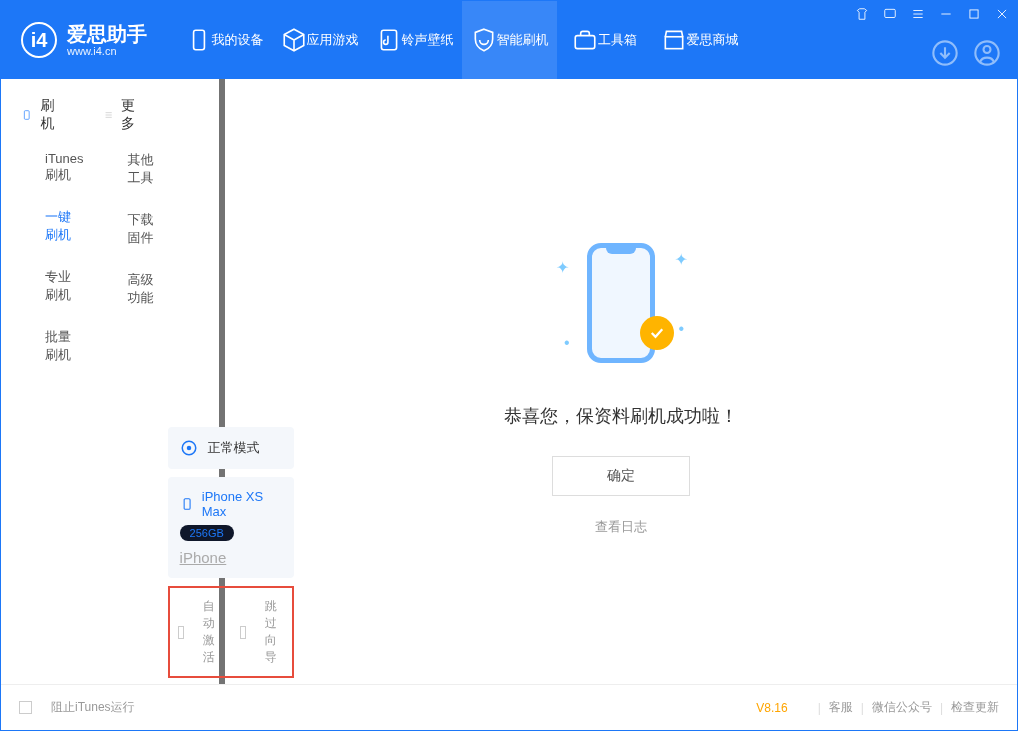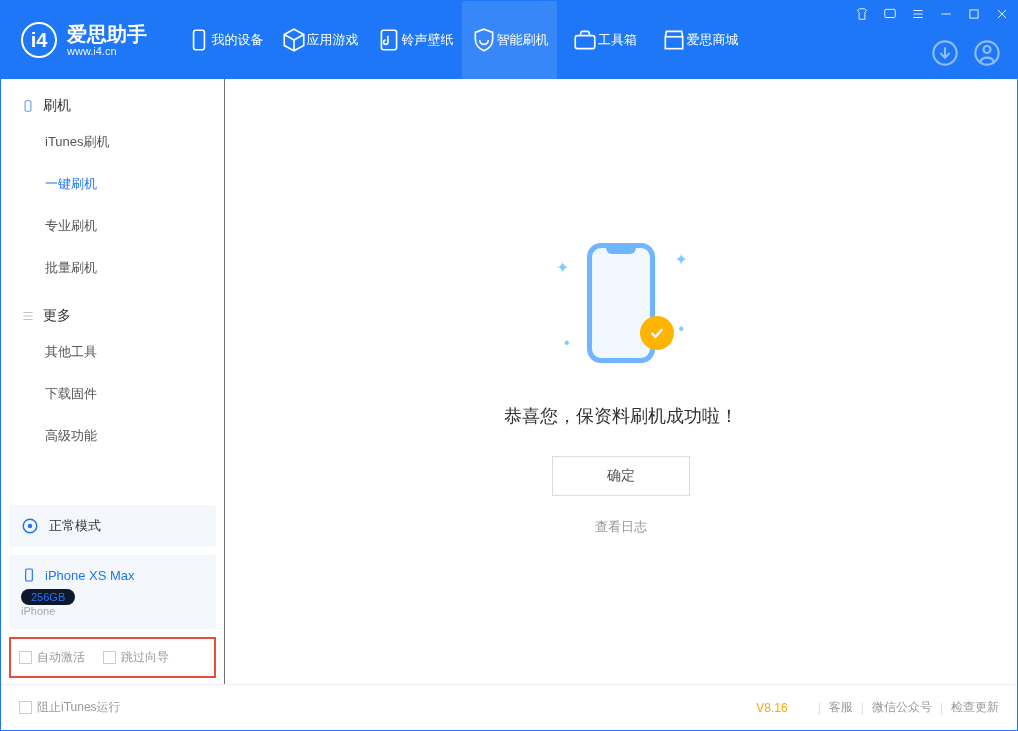--- a/index.html
+++ b/index.html
@@ -12,37 +12,37 @@
 .tabs { display: flex; height: 100%; margin-left: 10px; }
 .tab { width: 95px; display: flex; flex-direction: row; align-items: center; justify-content: center; cursor: pointer; font-size: 13px; gap: 0; }
 .tab.active { background: rgba(255,255,255,0.12); }
 .tab-icon { width: 26px; height: 26px; display: flex; align-items: center; justify-content: center; }
 .tab-icon svg { width: 26px; height: 26px; fill: none; stroke: #fff; stroke-width: 1.5; }
 .window-controls { position: absolute; right: 8px; top: 6px; display: flex; gap: 14px; align-items: center; }
 .window-controls svg { width: 14px; height: 14px; stroke: #fff; stroke-width: 1.5; fill: none; cursor: pointer; }
 .header-right { position: absolute; right: 16px; bottom: 12px; display: flex; gap: 14px; }
 .header-right svg { width: 28px; height: 28px; stroke: #8fbdfb; stroke-width: 1.8; fill: none; cursor: pointer; }
 .body { flex: 1; display: flex; overflow: hidden; }
-.sidebar { width: 224px; border-right: 1px solid #737373; display: flex; flex-direction: column; background: #fff; }
+.sidebar { width: 224px; border-right: 6px solid #737373; display: flex; flex-direction: row; background: #fff; }
 .side-section { padding: 18px 0 0 0; }
 .side-header { display: flex; align-items: center; gap: 8px; padding: 0 20px 6px; font-size: 14px; color: #333; font-weight: 500; }
 .side-header svg { width: 14px; height: 14px; stroke: #2c85ff; fill: none; stroke-width: 1.5; }
 .side-items { padding-left: 44px; }
 .side-item { padding: 12px 0; font-size: 13px; color: #555; cursor: pointer; }
 .side-item.active { color: #1d77f7; }
 .sidebar-bottom { margin-top: auto; }
 .mode-box { margin: 8px; padding: 12px; background: #f4f7fb; border-radius: 4px; display: flex; align-items: center; gap: 10px; font-size: 13px; color: #333; }
 .mode-box svg { width: 18px; height: 18px; stroke: #1d77f7; fill: none; stroke-width: 2; }
 .device-box { margin: 0 8px 8px; padding: 12px; background: #f4f7fb; border-radius: 4px; font-size: 13px; }
 .device-row1 { display: flex; align-items: center; gap: 8px; color: #1d77f7; font-weight: 500; }
 .device-row1 svg { width: 16px; height: 16px; stroke: #1d77f7; fill: none; stroke-width: 1.8; }
 .badge { margin-top: 6px; display: inline-block; font-size: 11px; color: #1d77f7; background: #0f172a; border-radius: 10px; padding: 2px 10px; }
-.device-sub { font-size: 11px; color: #aaa; margin-top: 0; }
+.device-sub { font-size: 15px; color: #aaa; margin-top: 8px; text-decoration: underline; }
 .checkbox-row { border: 2px solid #e74c3c; margin: 6px 8px; padding: 10px 8px; display: flex; gap: 18px; font-size: 12px; color: #999; }
-.cb { display: flex; align-items: center; gap: 5px; cursor: pointer; }
+.cb { display: flex; align-items: center; gap: 19px; cursor: pointer; }
 .cb-box { width: 13px; height: 13px; border: 1px solid #ccc; }
 .main { flex: 1; display: flex; flex-direction: column; align-items: center; justify-content: center; position: relative; }
 .success-illustration { position: relative; width: 150px; height: 150px; margin-bottom: 26px; }
 .phone { position: absolute; left: 50%; top: 50%; transform: translate(-50%,-50%); width: 68px; height: 120px; border: 5px solid #6fb5ff; border-radius: 14px; background: #f0f7ff; }
 .phone-notch { position: absolute; top: 0; left: 50%; transform: translateX(-50%); width: 30px; height: 6px; background: #6fb5ff; border-radius: 0 0 6px 6px; }
 .check-badge { position: absolute; right: 22px; bottom: 28px; width: 34px; height: 34px; background: #ffb400; border-radius: 50%; display: flex; align-items: center; justify-content: center; }
 .check-badge svg { width: 18px; height: 18px; stroke: #fff; stroke-width: 3; fill: none; }
 .sparkle { position: absolute; color: #7ecbff; font-size: 16px; }
 .sp1 { left: 10px; top: 30px; } .sp2 { right: 8px; top: 22px; } .sp3 { left: 18px; bottom: 26px; } .sp4 { right: 12px; bottom: 40px; }
 .success-msg { font-size: 18px; color: #333; margin-bottom: 28px; }

